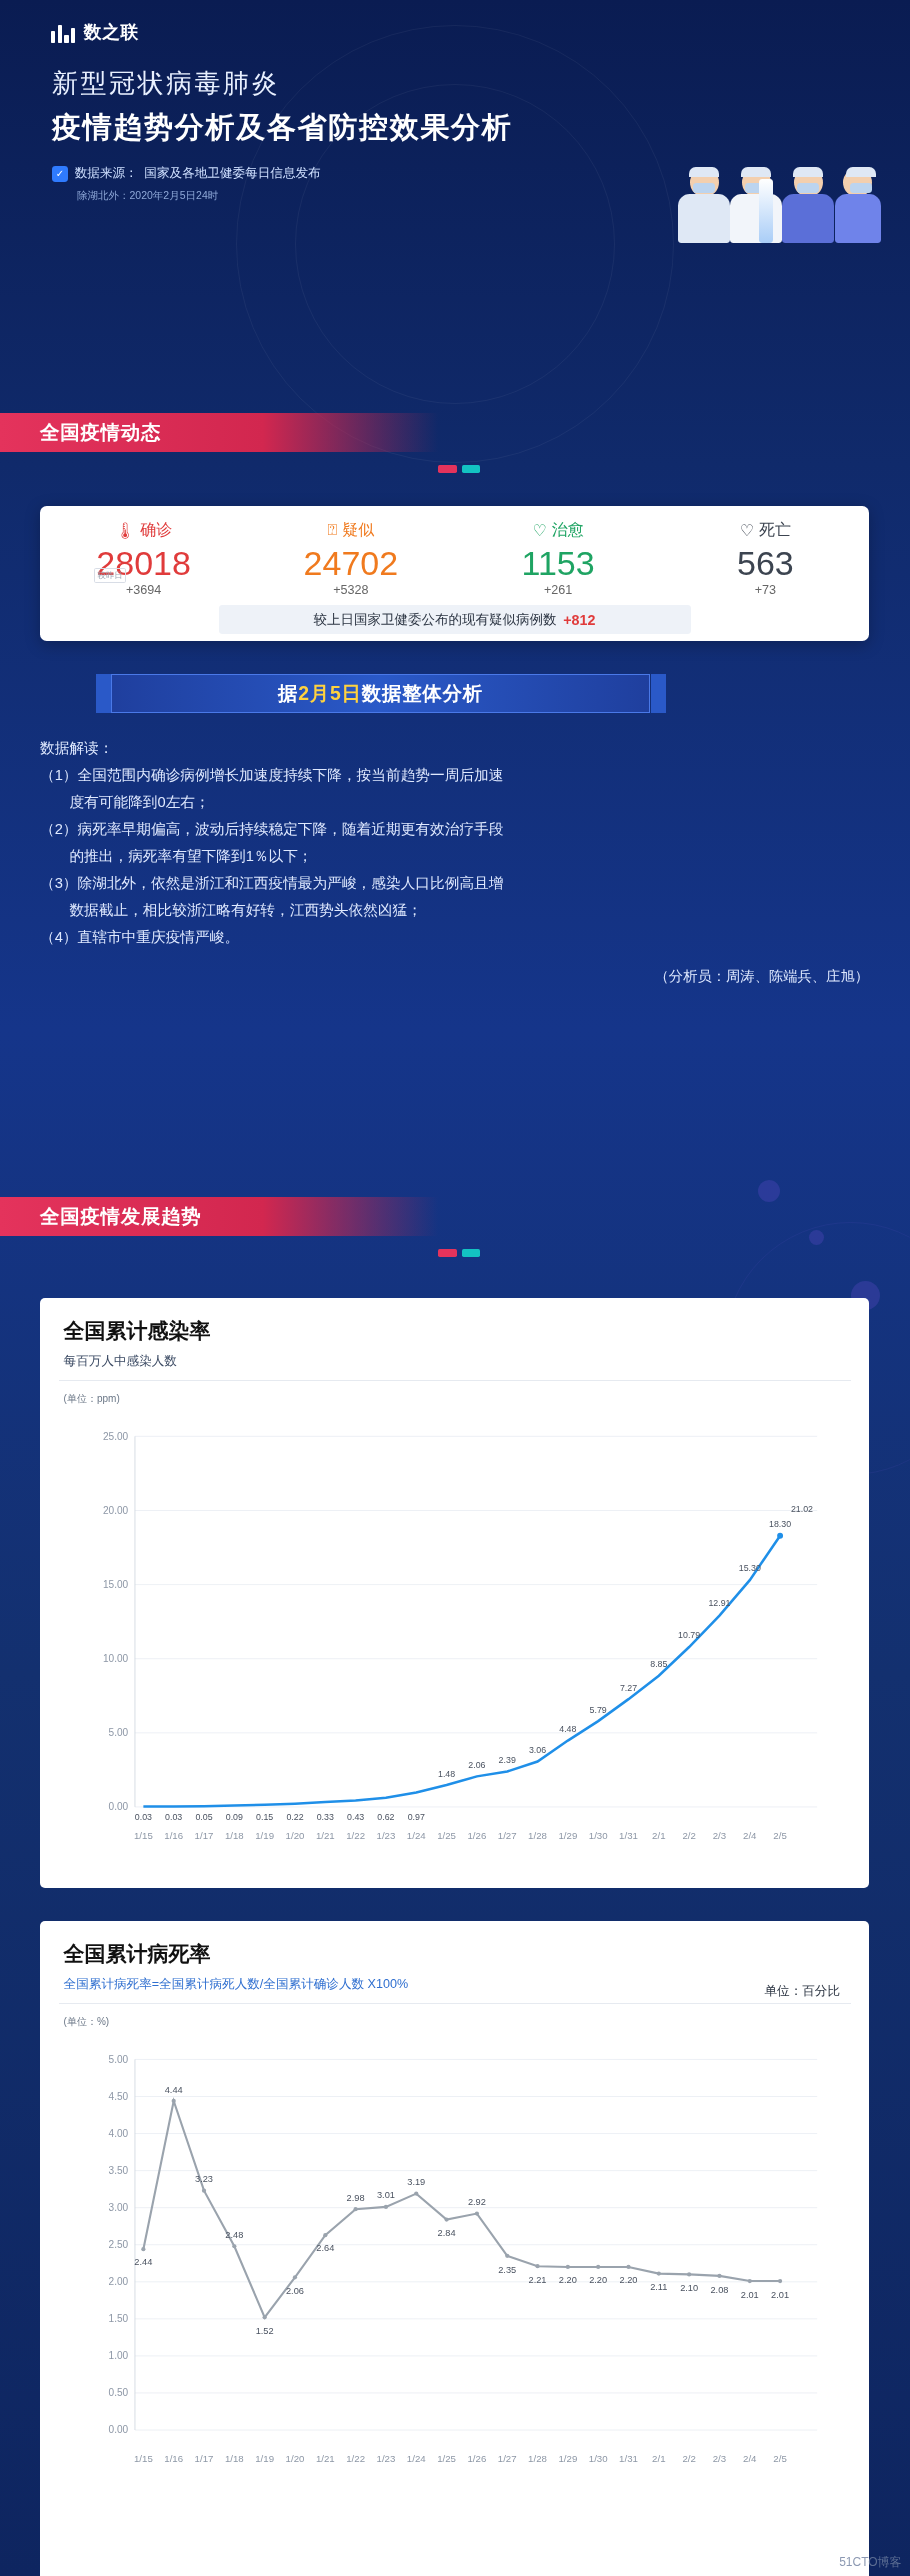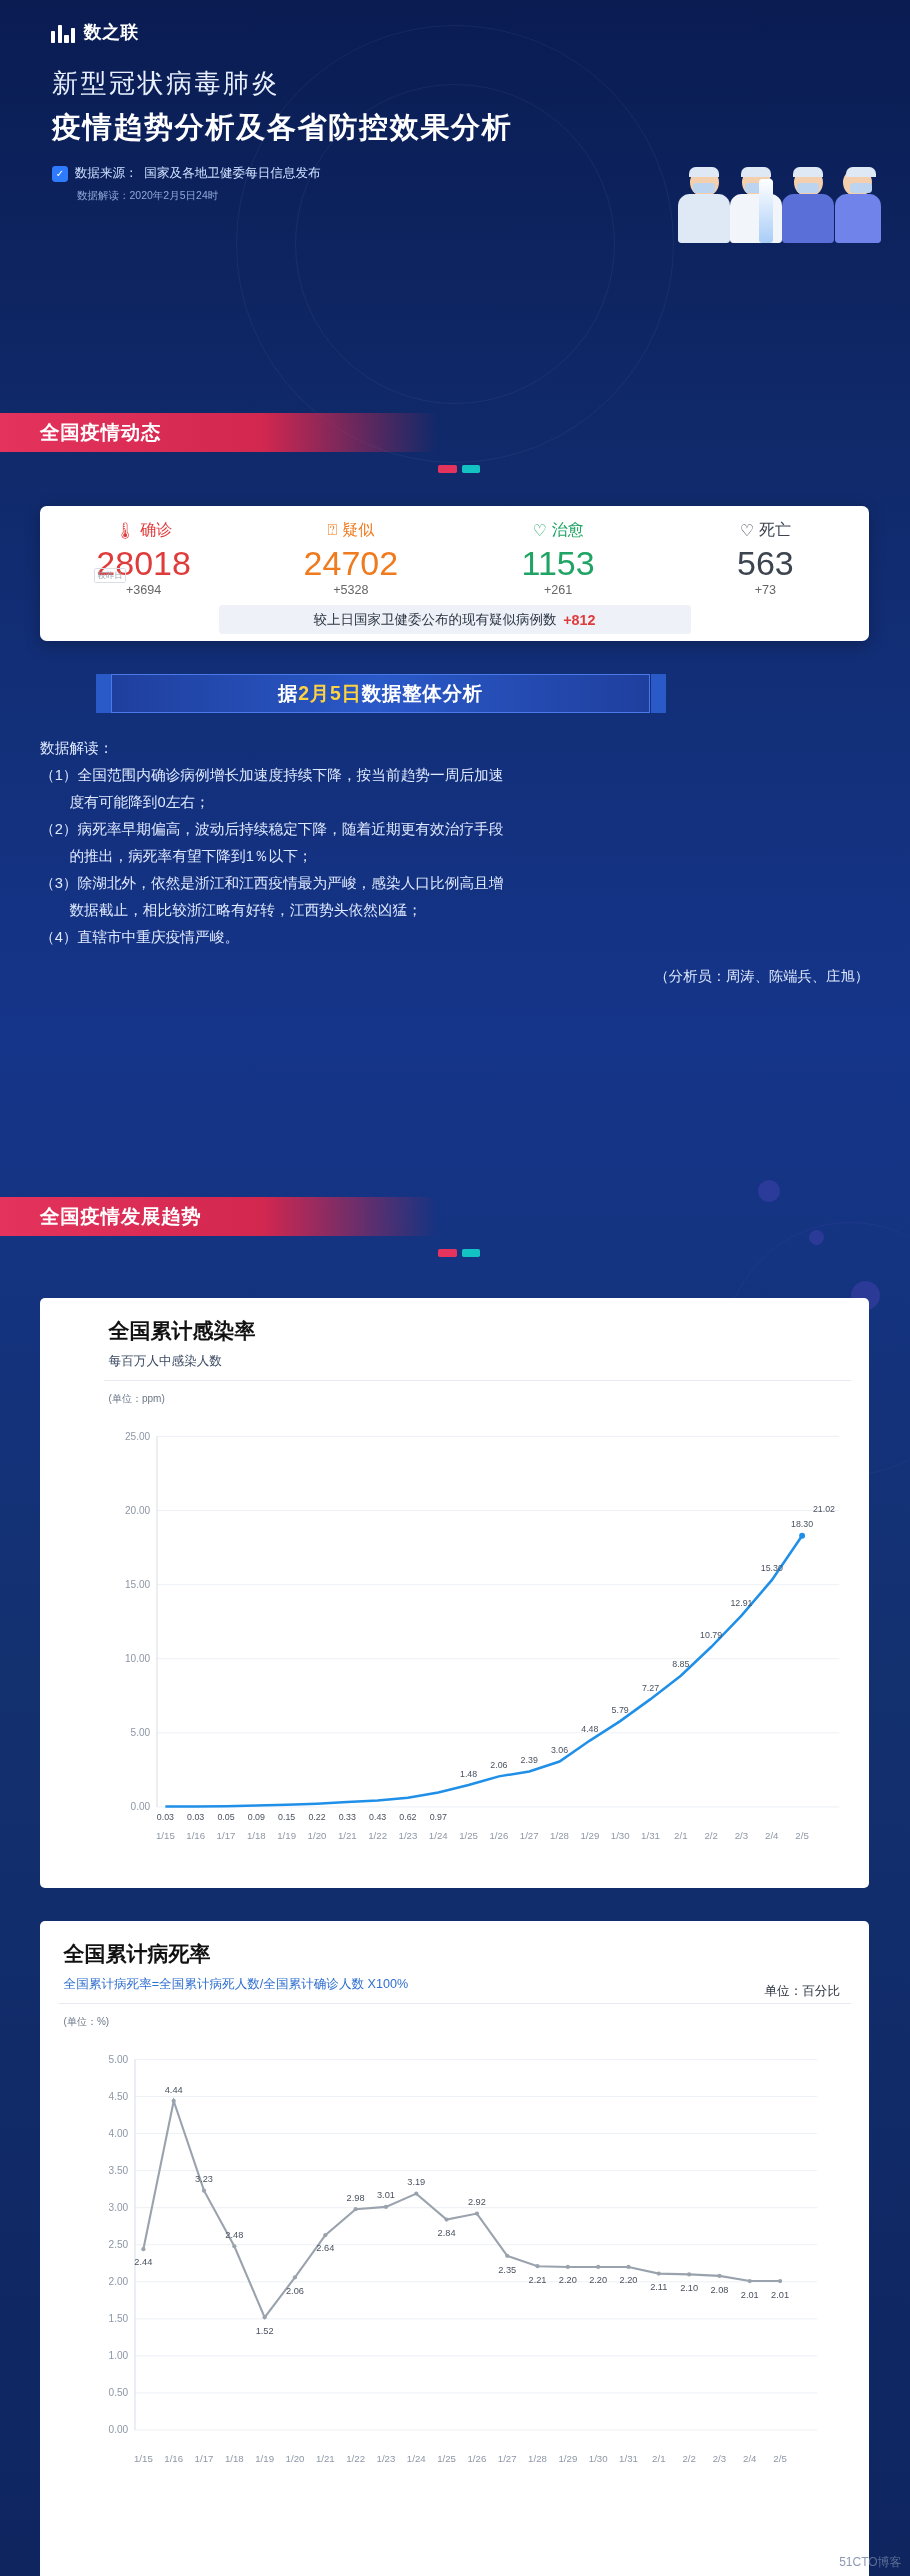--- a/index.html
+++ b/index.html
@@ -186,21 +186,21 @@
   </div>
 
   <div class="title-1">新型冠状病毒肺炎</div>
   <div class="title-2">疫情趋势分析及各省防控效果分析</div>
 
   <div class="source-row">
     <span class="check-badge">✓</span>
     <span class="source-text">数据来源：</span>
     <span class="source-text">国家及各地卫健委每日信息发布</span>
   </div>
-  <div class="source-sub">数据解读：2020年2月5日24时</div>
+  <div class="source-sub">除湖北外：2020年2月5日24时</div>
 
   <div class="doctors">
     <div class="doc a">
         <div class="head"></div>
         <div class="cap"></div>
         <div class="mask"></div>
         <div class="body"></div>
       </div>
     <div class="doc b">
         <div class="head"></div>
@@ -303,21 +303,21 @@
     <span>全国疫情发展趋势</span>
   </div>
   <div class="banner-dots" style="left:438px; top:1249px;">
     <i style="background:#e4335c"></i>
       <i style="background:#13c2c2"></i>
   </div>
   <div class="virus" style="width:22px;height:22px;left:758px;top:1180px;"></div>
   <div class="virus" style="width:15px;height:15px;left:809px;top:1230px;"></div>
   <div class="virus" style="width:29px;height:29px;left:851px;top:1281px;"></div>
 
-  <div class="chart-card" style="top:1298px; height:590px;padding-left:45px;">
+  <div class="chart-card" style="top:1298px; height:590px;">
     <h3>全国累计感染率</h3>
     <div class="sub">每百万人中感染人数</div>
     <div class="hr"></div>
     <div class="unit-left">(单位：ppm)</div>
 
     <svg class="plot" width="758" height="455" viewBox="0 0 900 540">
 
       <g stroke="#e9edf3" stroke-width="1">
         <line x1="70" y1="30" x2="880" y2="30"></line>
         <line x1="70" y1="118" x2="880" y2="118"></line>

